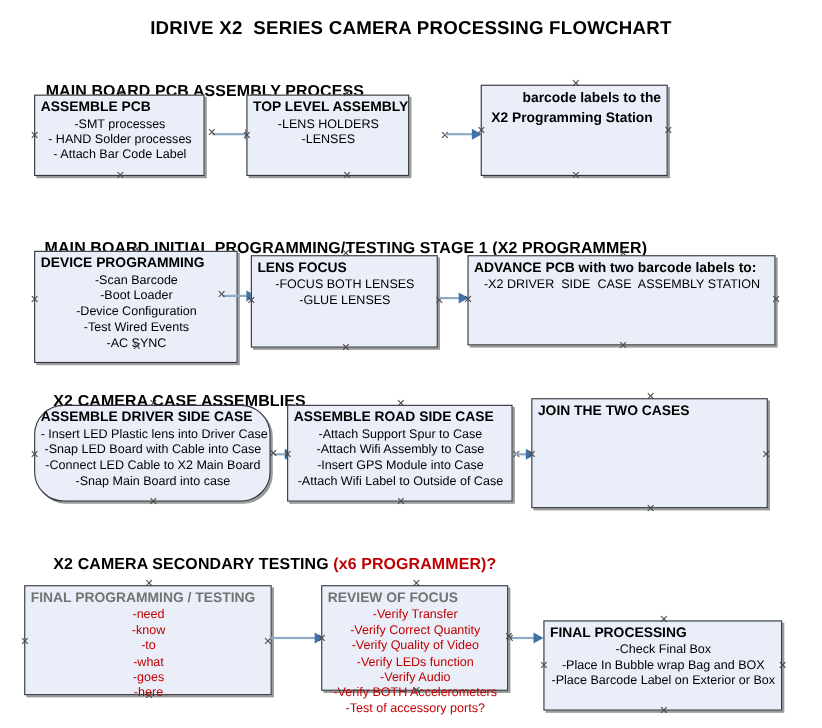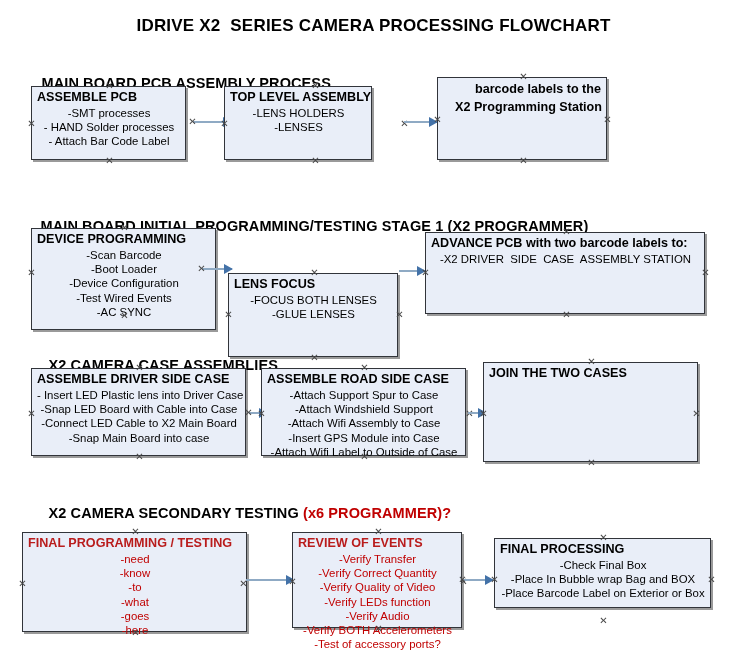--- a/index.html
+++ b/index.html
@@ -52,21 +52,21 @@
   }
   .box ul{
     list-style:none;
     margin:0;padding:0;text-align:center;
   }
   .box li{
     font-size:11.4px;
     line-height:14.2px;
     white-space:pre;
   }
-  .box.red .b-title{color:#b91c1c;}
+  .box.red .b-title{color:#737373;}
   .box.red li{color:#c00000;}
 
   
   .conn{
     position:absolute;
     height:2px;
     background:#8faac4;
   }
   .conn::after{
     content:"";
@@ -125,21 +125,21 @@
     <span class="hx" style="left:-5px;top:32px;"></span>
     <span class="hx" style="left:86px;top:-6px;"></span>
     <span class="hx" style="left:86px;top:69px;"></span>
     <span class="hx" style="left:175px;top:32px;"></span>
   </div>
 
   <div class="conn" style="left:404px;top:121px;width:33px;"></div>
 
   <div class="box" style="left:437px;top:77px;width:170px;height:83px;">
     <div class="b-title" style="line-height:17px;padding-left:32px;">barcode labels to the</div>
-    <div class="b-title" style="line-height:17px;text-align:right;"> X2 Programming Station</div>
+    <div class="b-title" style="line-height:17px;"> X2 Programming Station</div>
     <span class="hx" style="left:-5px;top:37px;"></span>
     <span class="hx" style="left:81px;top:-6px;"></span>
     <span class="hx" style="left:81px;top:78px;"></span>
     <span class="hx" style="left:165px;top:37px;"></span>
   </div>
 
   <div class="section-title" style="left:24px;top:202px;">
     <span>MAIN BOARD INITIAL PROGRAMMING/TESTING STAGE 1 (X2 PROGRAMMER)</span>
   </div>
 
@@ -153,21 +153,21 @@
       <li>-AC SYNC</li>
     </ul>
     <span class="hx" style="left:-5px;top:39px;"></span>
     <span class="hx" style="left:88px;top:-6px;"></span>
     <span class="hx" style="left:88px;top:82px;"></span>
   </div>
 
   <div class="conn" style="left:202px;top:268px;width:30px;"></div>
   <span class="hx" style="left:197px;top:264px;"></span>
 
-  <div class="box" style="left:228px;top:232px;width:170px;height:84px;margin-top:41px;">
+  <div class="box" style="left:228px;top:232px;width:170px;height:84px;">
     <div class="b-title">LENS FOCUS</div>
     <ul>
       <li>-FOCUS BOTH LENSES</li>
       <li>-GLUE LENSES</li>
     </ul>
     <span class="hx" style="left:-5px;top:36px;"></span>
     <span class="hx" style="left:81px;top:-6px;"></span>
     <span class="hx" style="left:81px;top:79px;"></span>
     <span class="hx" style="left:166px;top:36px;"></span>
   </div>
@@ -182,41 +182,40 @@
     <span class="hx" style="left:-5px;top:35px;"></span>
     <span class="hx" style="left:136px;top:-6px;"></span>
     <span class="hx" style="left:136px;top:77px;"></span>
     <span class="hx" style="left:275px;top:35px;"></span>
   </div>
 
   <div class="section-title" style="left:32px;top:341px;">
     <span>X2 CAMERA CASE ASSEMBLIES</span>
   </div>
 
-  <div class="box" style="left:31px;top:368px;width:215px;height:88px;">
+  <div class="box" style="left:31px;top:368px;width:215px;height:88px;border-radius:27px;">
     <div class="b-title">ASSEMBLE DRIVER SIDE CASE</div>
     <ul>
       <li>- Insert LED Plastic lens into Driver Case</li>
       <li>-Snap LED Board with Cable into Case</li>
       <li>-Connect LED Cable to X2 Main Board</li>
       <li>-Snap Main Board into case</li>
     </ul>
     <span class="hx" style="left:-5px;top:40px;"></span>
     <span class="hx" style="left:103px;top:-6px;"></span>
     <span class="hx" style="left:103px;top:83px;"></span>
   </div>
 
   <div class="conn" style="left:249px;top:412px;width:18px;"></div>
   <span class="hx" style="left:244px;top:408px;"></span>
 
   <div class="box" style="left:261px;top:368px;width:205px;height:88px;">
     <div class="b-title">ASSEMBLE ROAD SIDE CASE</div>
     <ul>
       <li>-Attach Support Spur to Case</li>
-      <li>-Attach Windshield Support</li>
       <li>-Attach Wifi Assembly to Case</li>
       <li>-Insert GPS Module into Case</li>
       <li>-Attach Wifi Label to Outside of Case</li>
     </ul>
     <span class="hx" style="left:-5px;top:40px;"></span>
     <span class="hx" style="left:98px;top:-6px;"></span>
     <span class="hx" style="left:98px;top:83px;"></span>
     <span class="hx" style="left:203px;top:40px;"></span>
   </div>
 
@@ -246,40 +245,40 @@
     </ul>
     <span class="hx" style="left:-5px;top:46px;"></span>
     <span class="hx" style="left:108px;top:-6px;"></span>
     <span class="hx" style="left:108px;top:95px;"></span>
     <span class="hx" style="left:216px;top:46px;"></span>
   </div>
 
   <div class="conn" style="left:246px;top:579px;width:48px;"></div>
 
   <div class="box red" style="left:292px;top:532px;width:170px;height:96px;">
-    <div class="b-title">REVIEW OF EVENTS</div>
+    <div class="b-title">REVIEW OF FOCUS</div>
     <ul>
       <li>-Verify Transfer</li>
       <li>-Verify Correct Quantity</li>
       <li>-Verify Quality of Video</li>
       <li>-Verify LEDs function</li>
       <li>-Verify Audio</li>
       <li>-Verify BOTH Accelerometers</li>
       <li>-Test of accessory ports?</li>
     </ul>
     <span class="hx" style="left:-5px;top:44px;"></span>
     <span class="hx" style="left:81px;top:-6px;"></span>
     <span class="hx" style="left:81px;top:91px;"></span>
     <span class="hx" style="left:166px;top:44px;"></span>
   </div>
 
   <div class="conn" style="left:463px;top:579px;width:30px;"></div>
   <span class="hx" style="left:458px;top:575px;"></span>
 
-  <div class="box" style="left:494px;top:538px;width:217px;height:70px;">
+  <div class="box" style="left:494px;top:564px;width:217px;height:82px;">
     <div class="b-title">FINAL PROCESSING</div>
     <ul>
       <li>-Check Final Box</li>
       <li>-Place In Bubble wrap Bag and BOX</li>
       <li>-Place Barcode Label on Exterior or Box</li>
     </ul>
     <span class="hx" style="left:-5px;top:36px;"></span>
     <span class="hx" style="left:104px;top:-6px;"></span>
     <span class="hx" style="left:104px;top:77px;"></span>
     <span class="hx" style="left:212px;top:36px;"></span>

